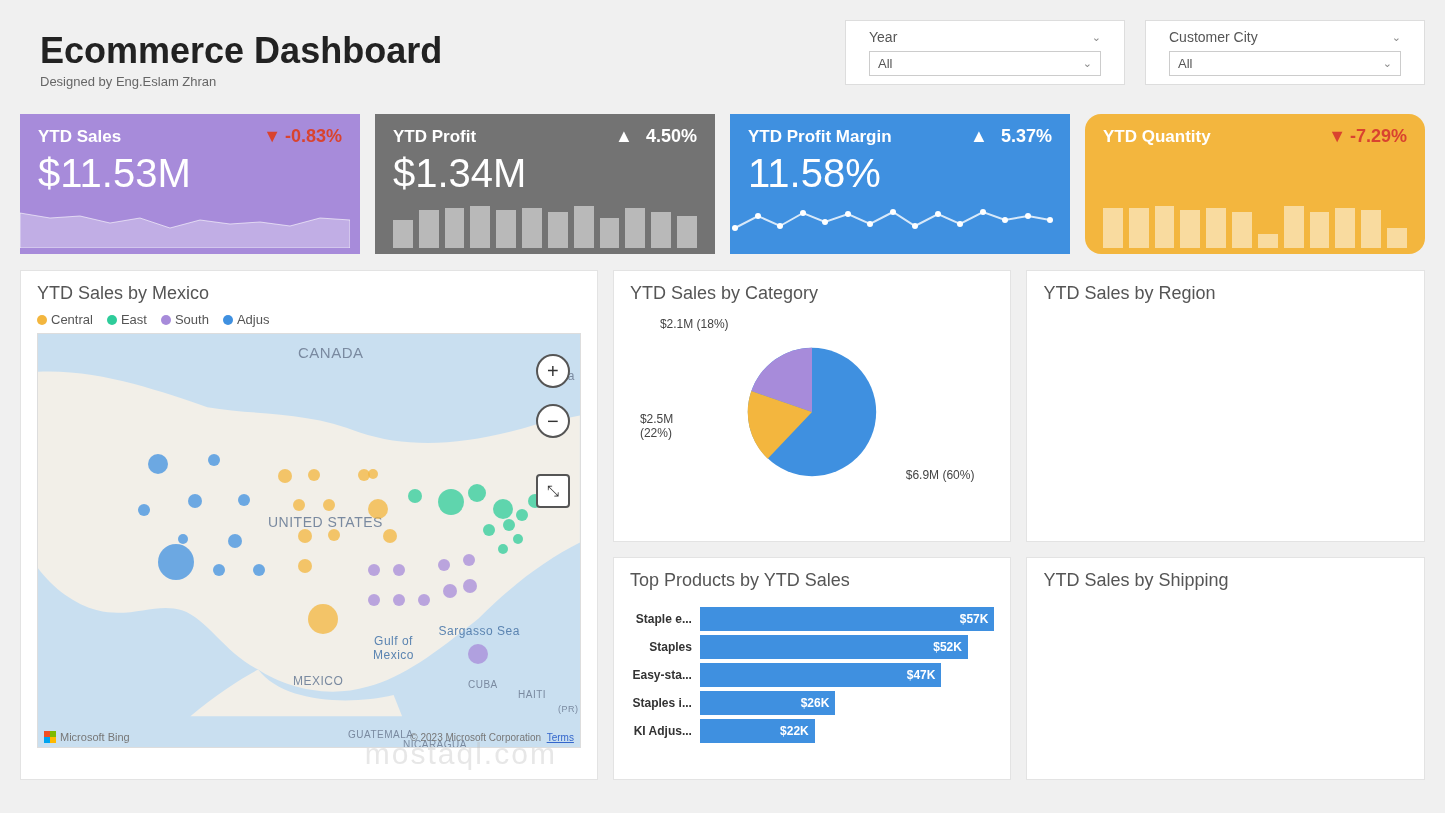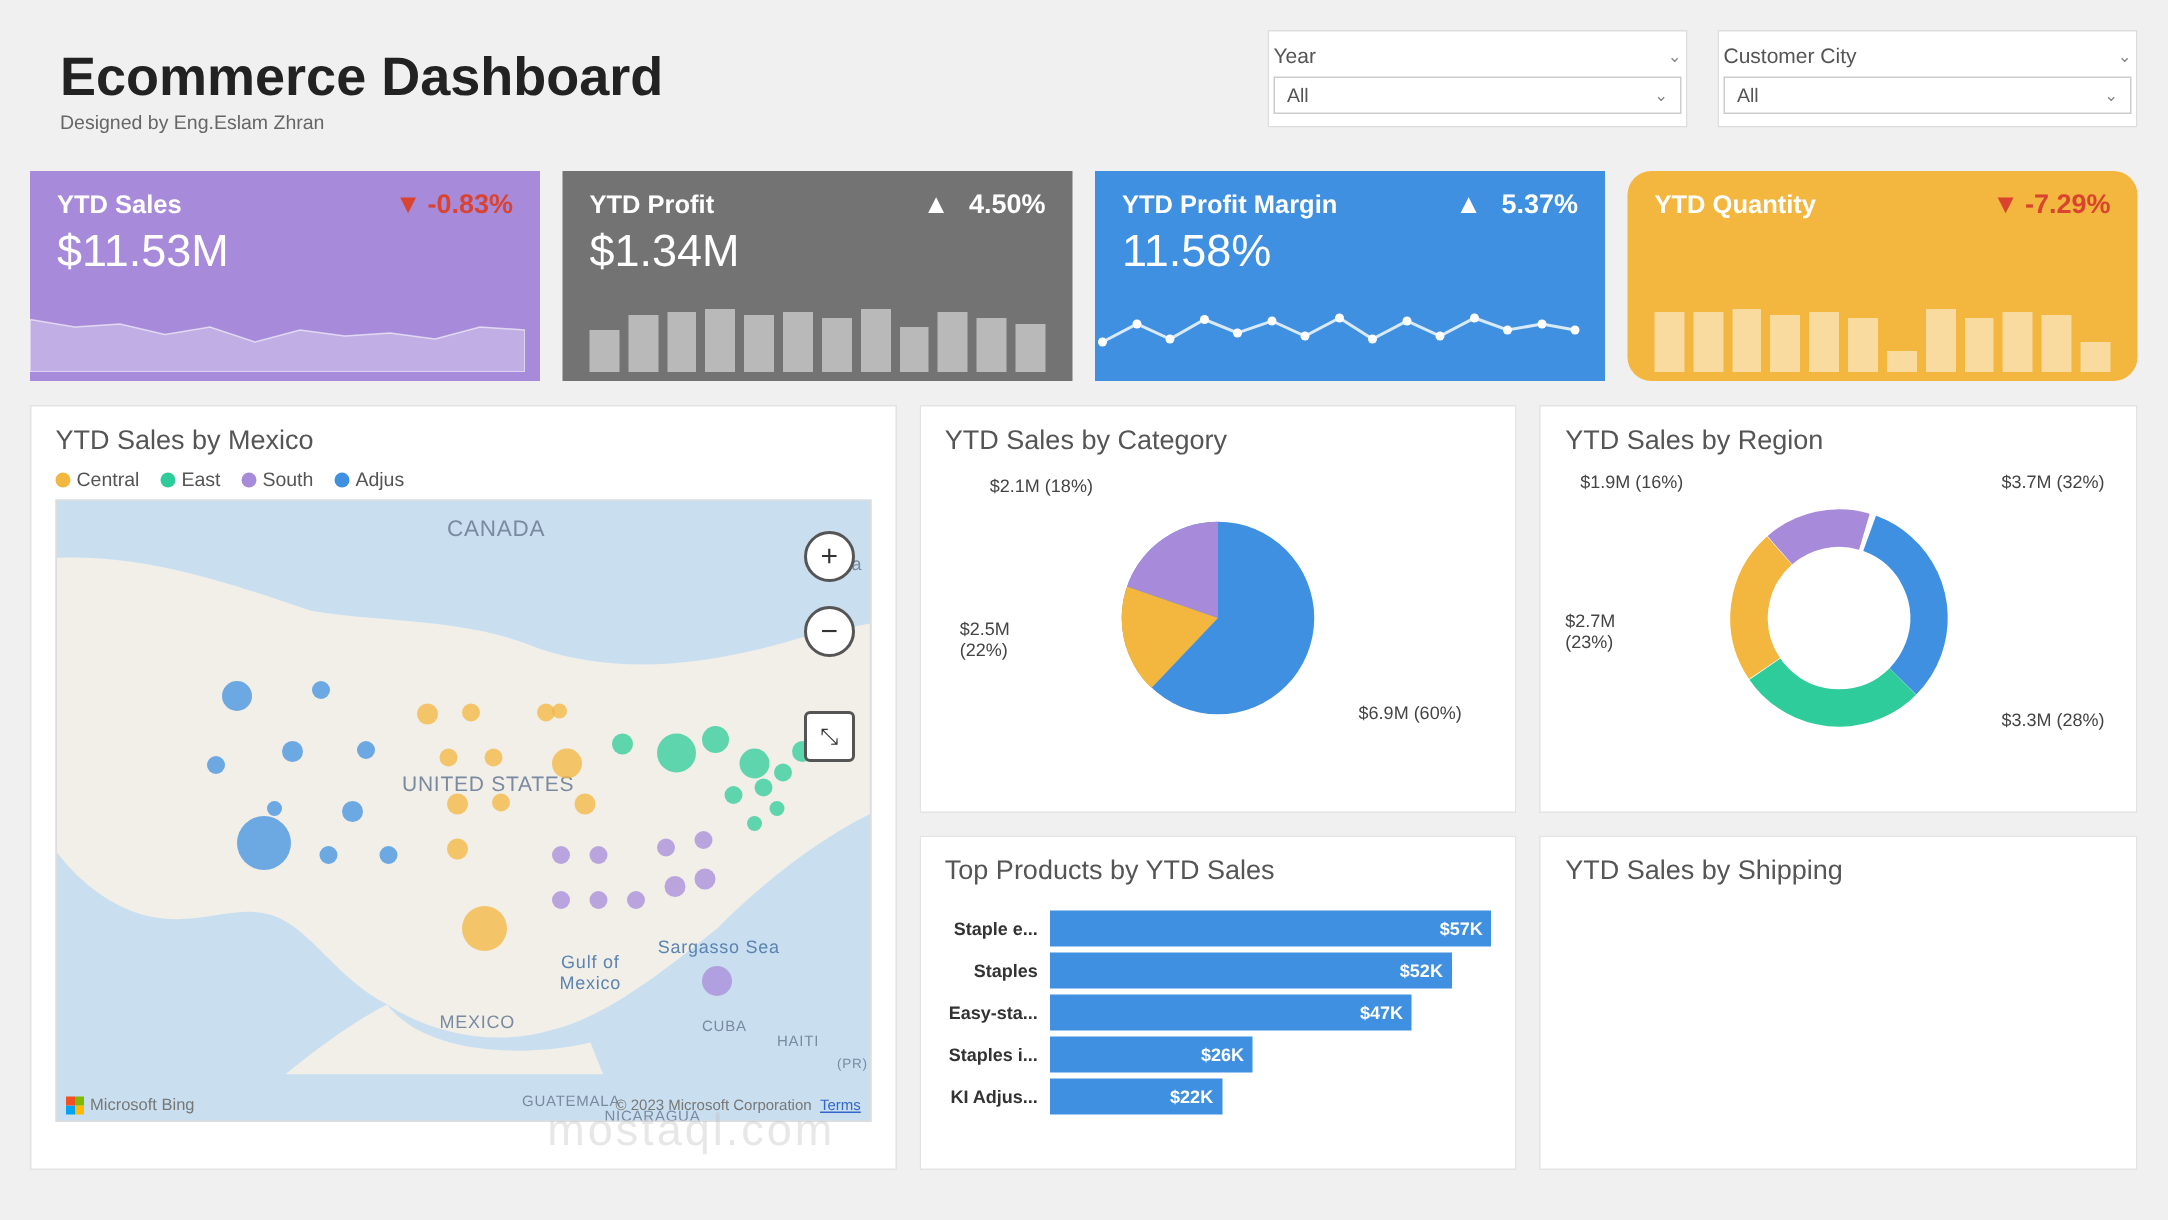--- a/index.html
+++ b/index.html
@@ -2,36 +2,36 @@
 <html><head>
 <meta charset="utf-8">
 <style>
   * { box-sizing: border-box; margin: 0; padding: 0; }
   body { font-family: "Segoe UI", Arial, sans-serif; background: #f0f0f0; padding: 20px; }
   .dashboard { background: #f0f0f0; max-width: 1445px; margin: 0 auto; }
   .header-row { display: flex; align-items: flex-start; gap: 20px; margin-bottom: 15px; }
   .title-block { flex: 1; padding: 10px 20px; }
   .title-block h1 { font-size: 36px; font-weight: 700; color: #222; }
   .subtitle { font-size: 13px; color: #666; margin-top: 2px; }
-  .filter-card { background: #fff; border: 1px solid #ddd; padding: 8px 3px; width: 280px; }
+  .filter-card { background: #fff; border: 1px solid #ddd; padding: 8px 23px; width: 280px; }
   .filter-label-row { display: flex; justify-content: space-between; align-items: center; color: #555; font-size: 14px; margin-bottom: 6px; }
   .filter-select { width: 100%; padding: 4px 8px; border: 1px solid #ccc; font-size: 13px; color: #555; background: #fff; display: flex; justify-content: space-between; align-items: center; cursor: pointer; }
   .chev { font-size: 11px; color: #888; }
   .kpi-row { display: grid; grid-template-columns: repeat(4,1fr); gap: 15px; margin-bottom: 16px; }
   .kpi { color: #fff; padding: 12px 18px 8px; height: 140px; position: relative; overflow: hidden; }
   .kpi-purple { background: #a78bda; }
   .kpi-green  { background: #737373; }
   .kpi-blue   { background: #3f90e0; }
   .kpi-yellow { background: #f3b63e; border-radius: 16px; }
   .kpi-top { display: flex; justify-content: space-between; align-items: center; }
   .kpi-title { font-size: 17px; font-weight: 600; }
   .kpi-delta { font-size: 18px; font-weight: 600; display:flex; align-items:center; gap:4px;}
   .delta-down { color: #d9432f; }
   .delta-up   { color: #ffffff; }
-  .kpi-value { font-size: 30px; font-weight: 400; margin-top: 4px; }
+  .kpi-value { font-size: 40px; font-weight: 400; margin-top: 4px; }
   .sparkbars { position:absolute; bottom:6px; left:18px; right:18px; display:flex; gap:6px; align-items:flex-end; height:48px;}
   .sparkbars span { flex:1; background: rgba(255,255,255,0.5); }
   .sparkline { position:absolute; bottom:6px; left:0; right:0; height:60px; }
   .content-row { display: grid; grid-template-columns: 1.45fr 1fr 1fr; gap: 15px; }
   .card { background: #fff; border: 1px solid #e3e3e3; padding: 12px 16px; }
   .card h3 { font-size: 18px; font-weight: 400; color: #555; margin-bottom: 8px; }
   .map-card { grid-row: span 2; height: 510px; position:relative;}
   .legend { display:flex; gap:14px; font-size:13px; color:#555; margin-bottom:6px;}
   .legend span { display:flex; align-items:center; gap:4px;}
   .dot { width:10px; height:10px; border-radius:50%; display:inline-block;}
@@ -288,32 +288,20 @@
           <path d="M60,60 L8,42 A55,55 0 0,0 22,100 Z" fill="#f3b63e"></path>
         </svg>
         <span class="pie-label" style="top:5px;left:30px">$2.1M (18%)</span>
         <span class="pie-label" style="top:100px;left:10px;width:50px">$2.5M (22%)</span>
         <span class="pie-label" style="bottom:30px;right:20px">$6.9M (60%)</span>
       </div>
     </div>
 
     <div class="card">
       <h3>YTD Sales by Region</h3>
-      <div class="donut-wrap">
-        <svg viewBox="0 0 120 120" width="150" height="150">
-          <circle cx="60" cy="60" r="48" fill="none" stroke="#3f90e0" stroke-width="20" stroke-dasharray="96 205" transform="rotate(-70 60 60)"></circle>
-          <circle cx="60" cy="60" r="48" fill="none" stroke="#2ecc9a" stroke-width="20" stroke-dasharray="84 217" transform="rotate(45 60 60)"></circle>
-          <circle cx="60" cy="60" r="48" fill="none" stroke="#f3b63e" stroke-width="20" stroke-dasharray="69 232" transform="rotate(146 60 60)"></circle>
-          <circle cx="60" cy="60" r="48" fill="none" stroke="#a78bda" stroke-width="20" stroke-dasharray="48 253" transform="rotate(229 60 60)"></circle>
-        </svg>
-        <span class="pie-label" style="top:2px;left:10px">$1.9M (16%)</span>
-        <span class="pie-label" style="top:2px;right:5px">$3.7M (32%)</span>
-        <span class="pie-label" style="top:95px;left:0px;width:50px">$2.7M (23%)</span>
-        <span class="pie-label" style="bottom:25px;right:5px">$3.3M (28%)</span>
-      </div>
     </div>
 
     <div class="card">
       <h3>Top Products by YTD Sales</h3>
       <div class="bars">
         <div class="bar-row">
             <div class="bar-label">Staple e...</div>
             <div class="bar-track">
               <div class="bar-fill" style="width:100%">
                 <span>$57K</span>

